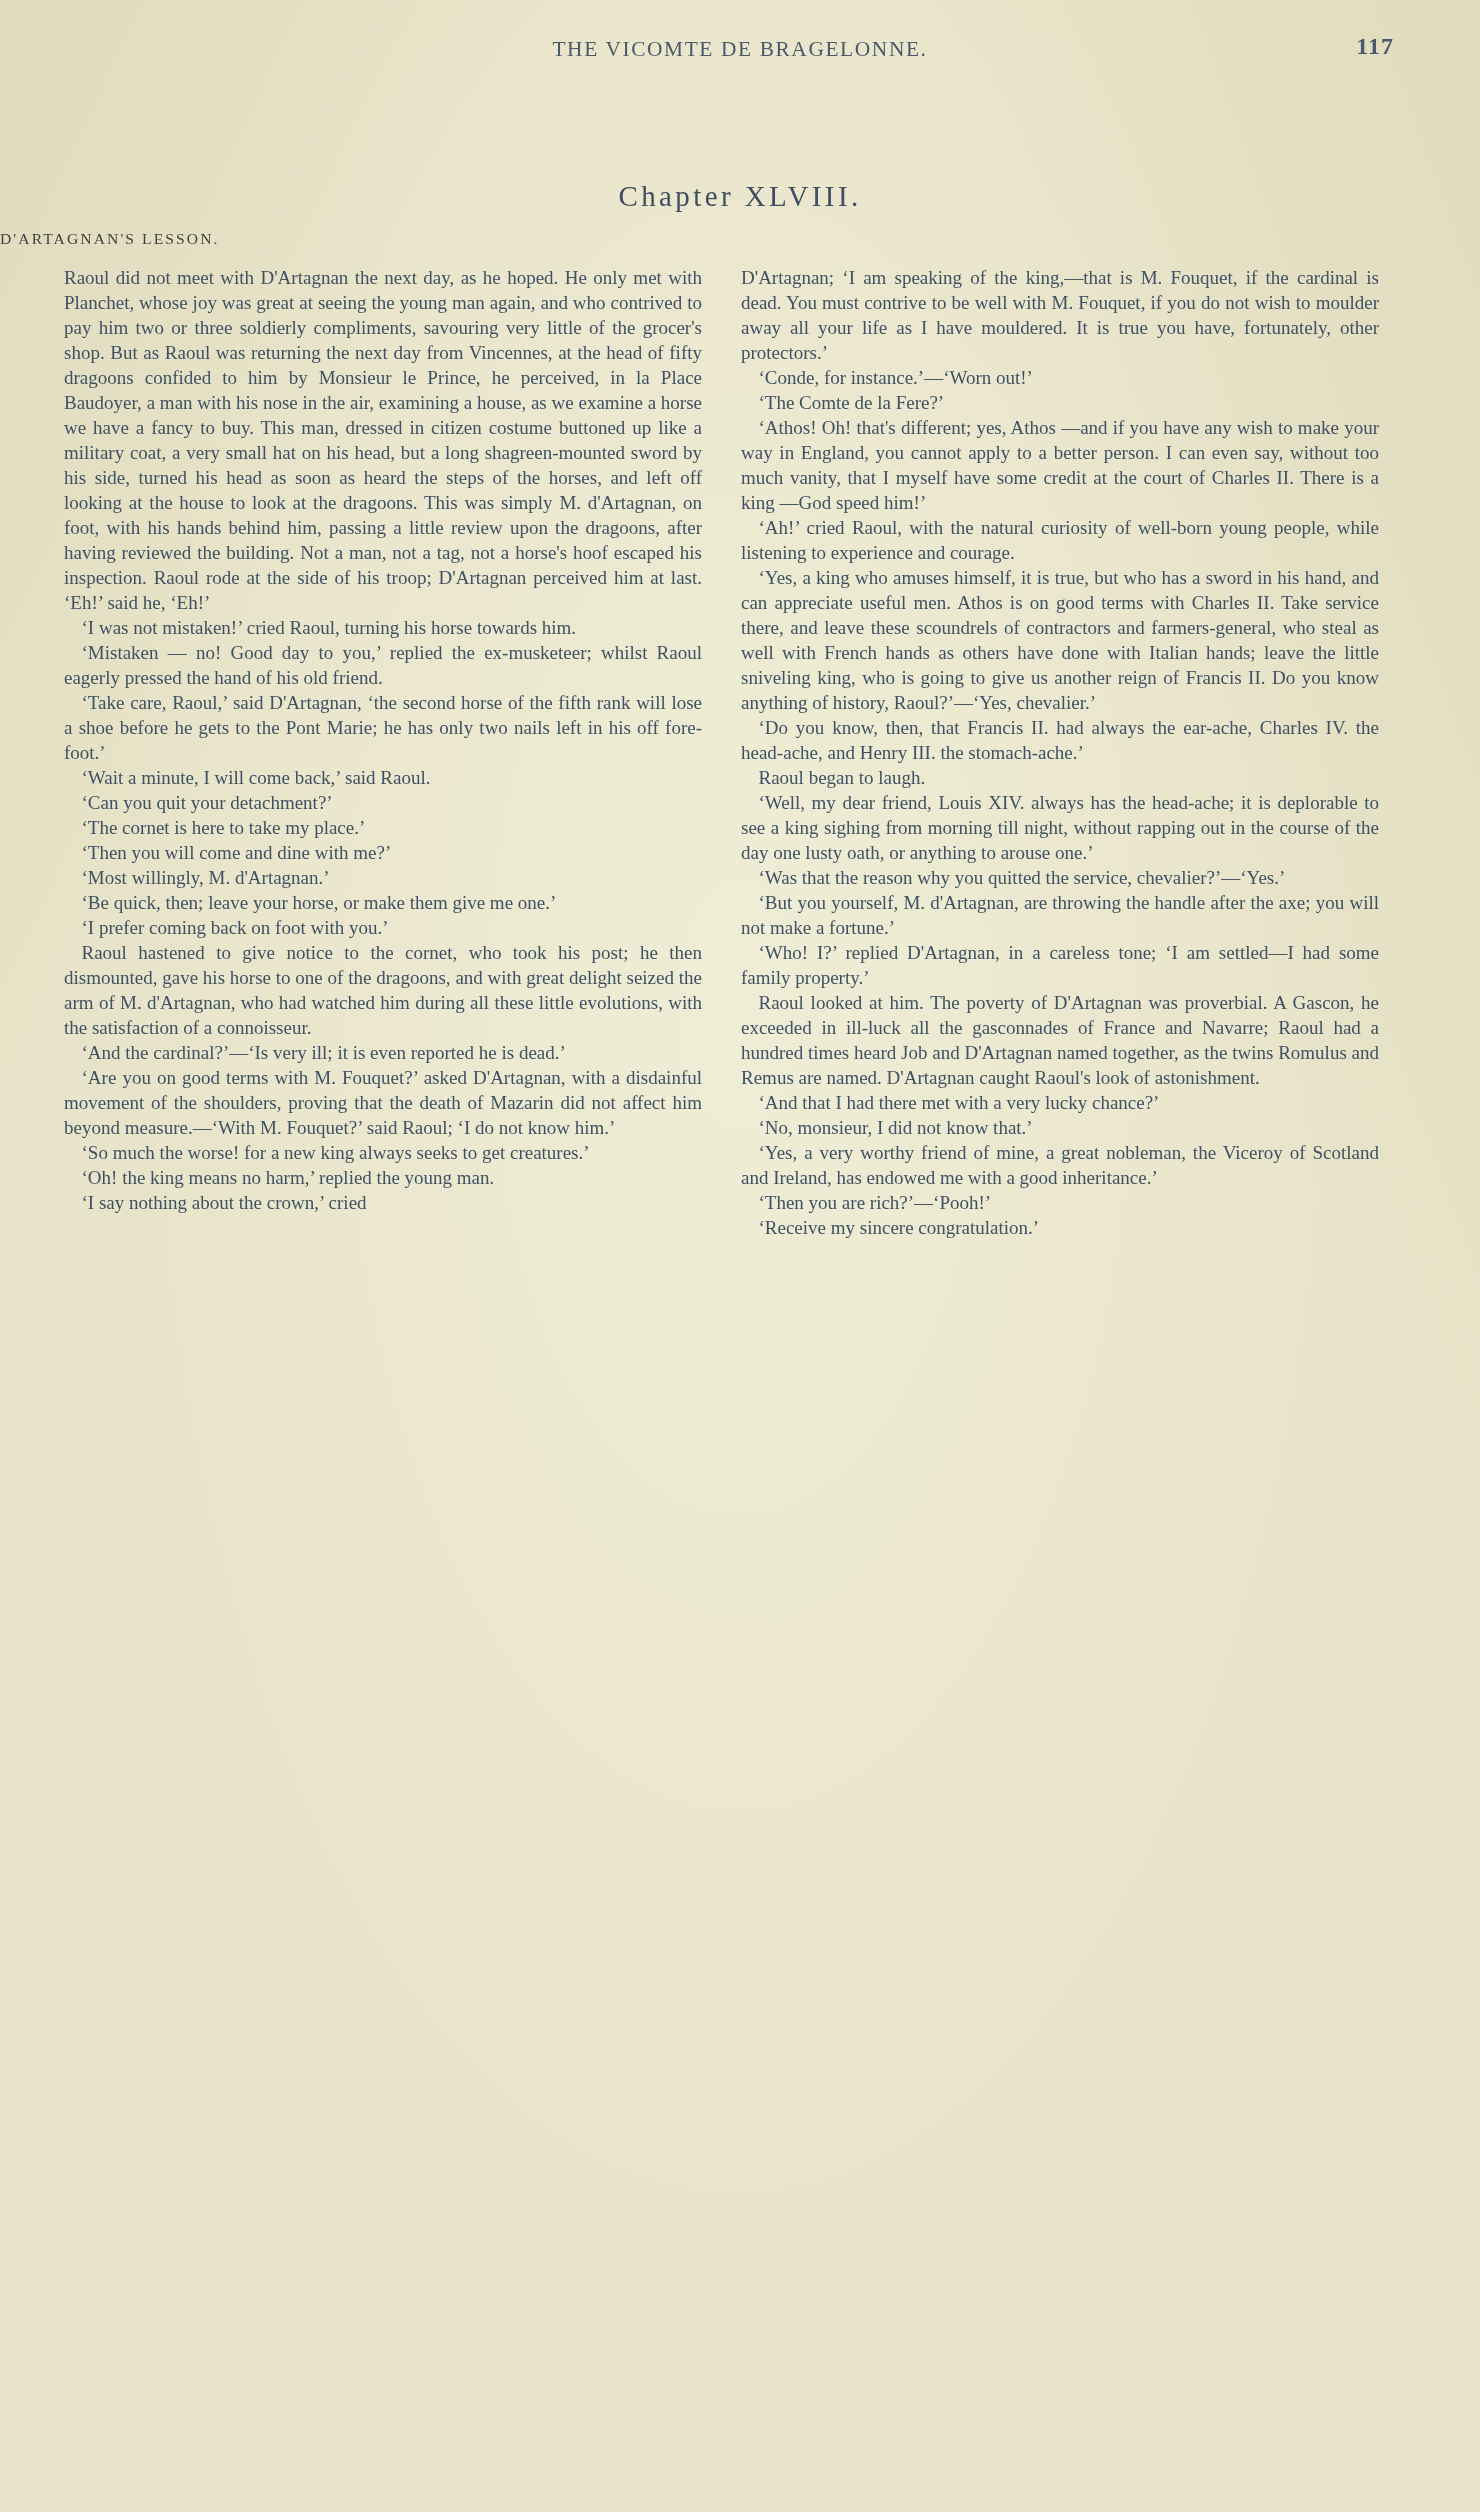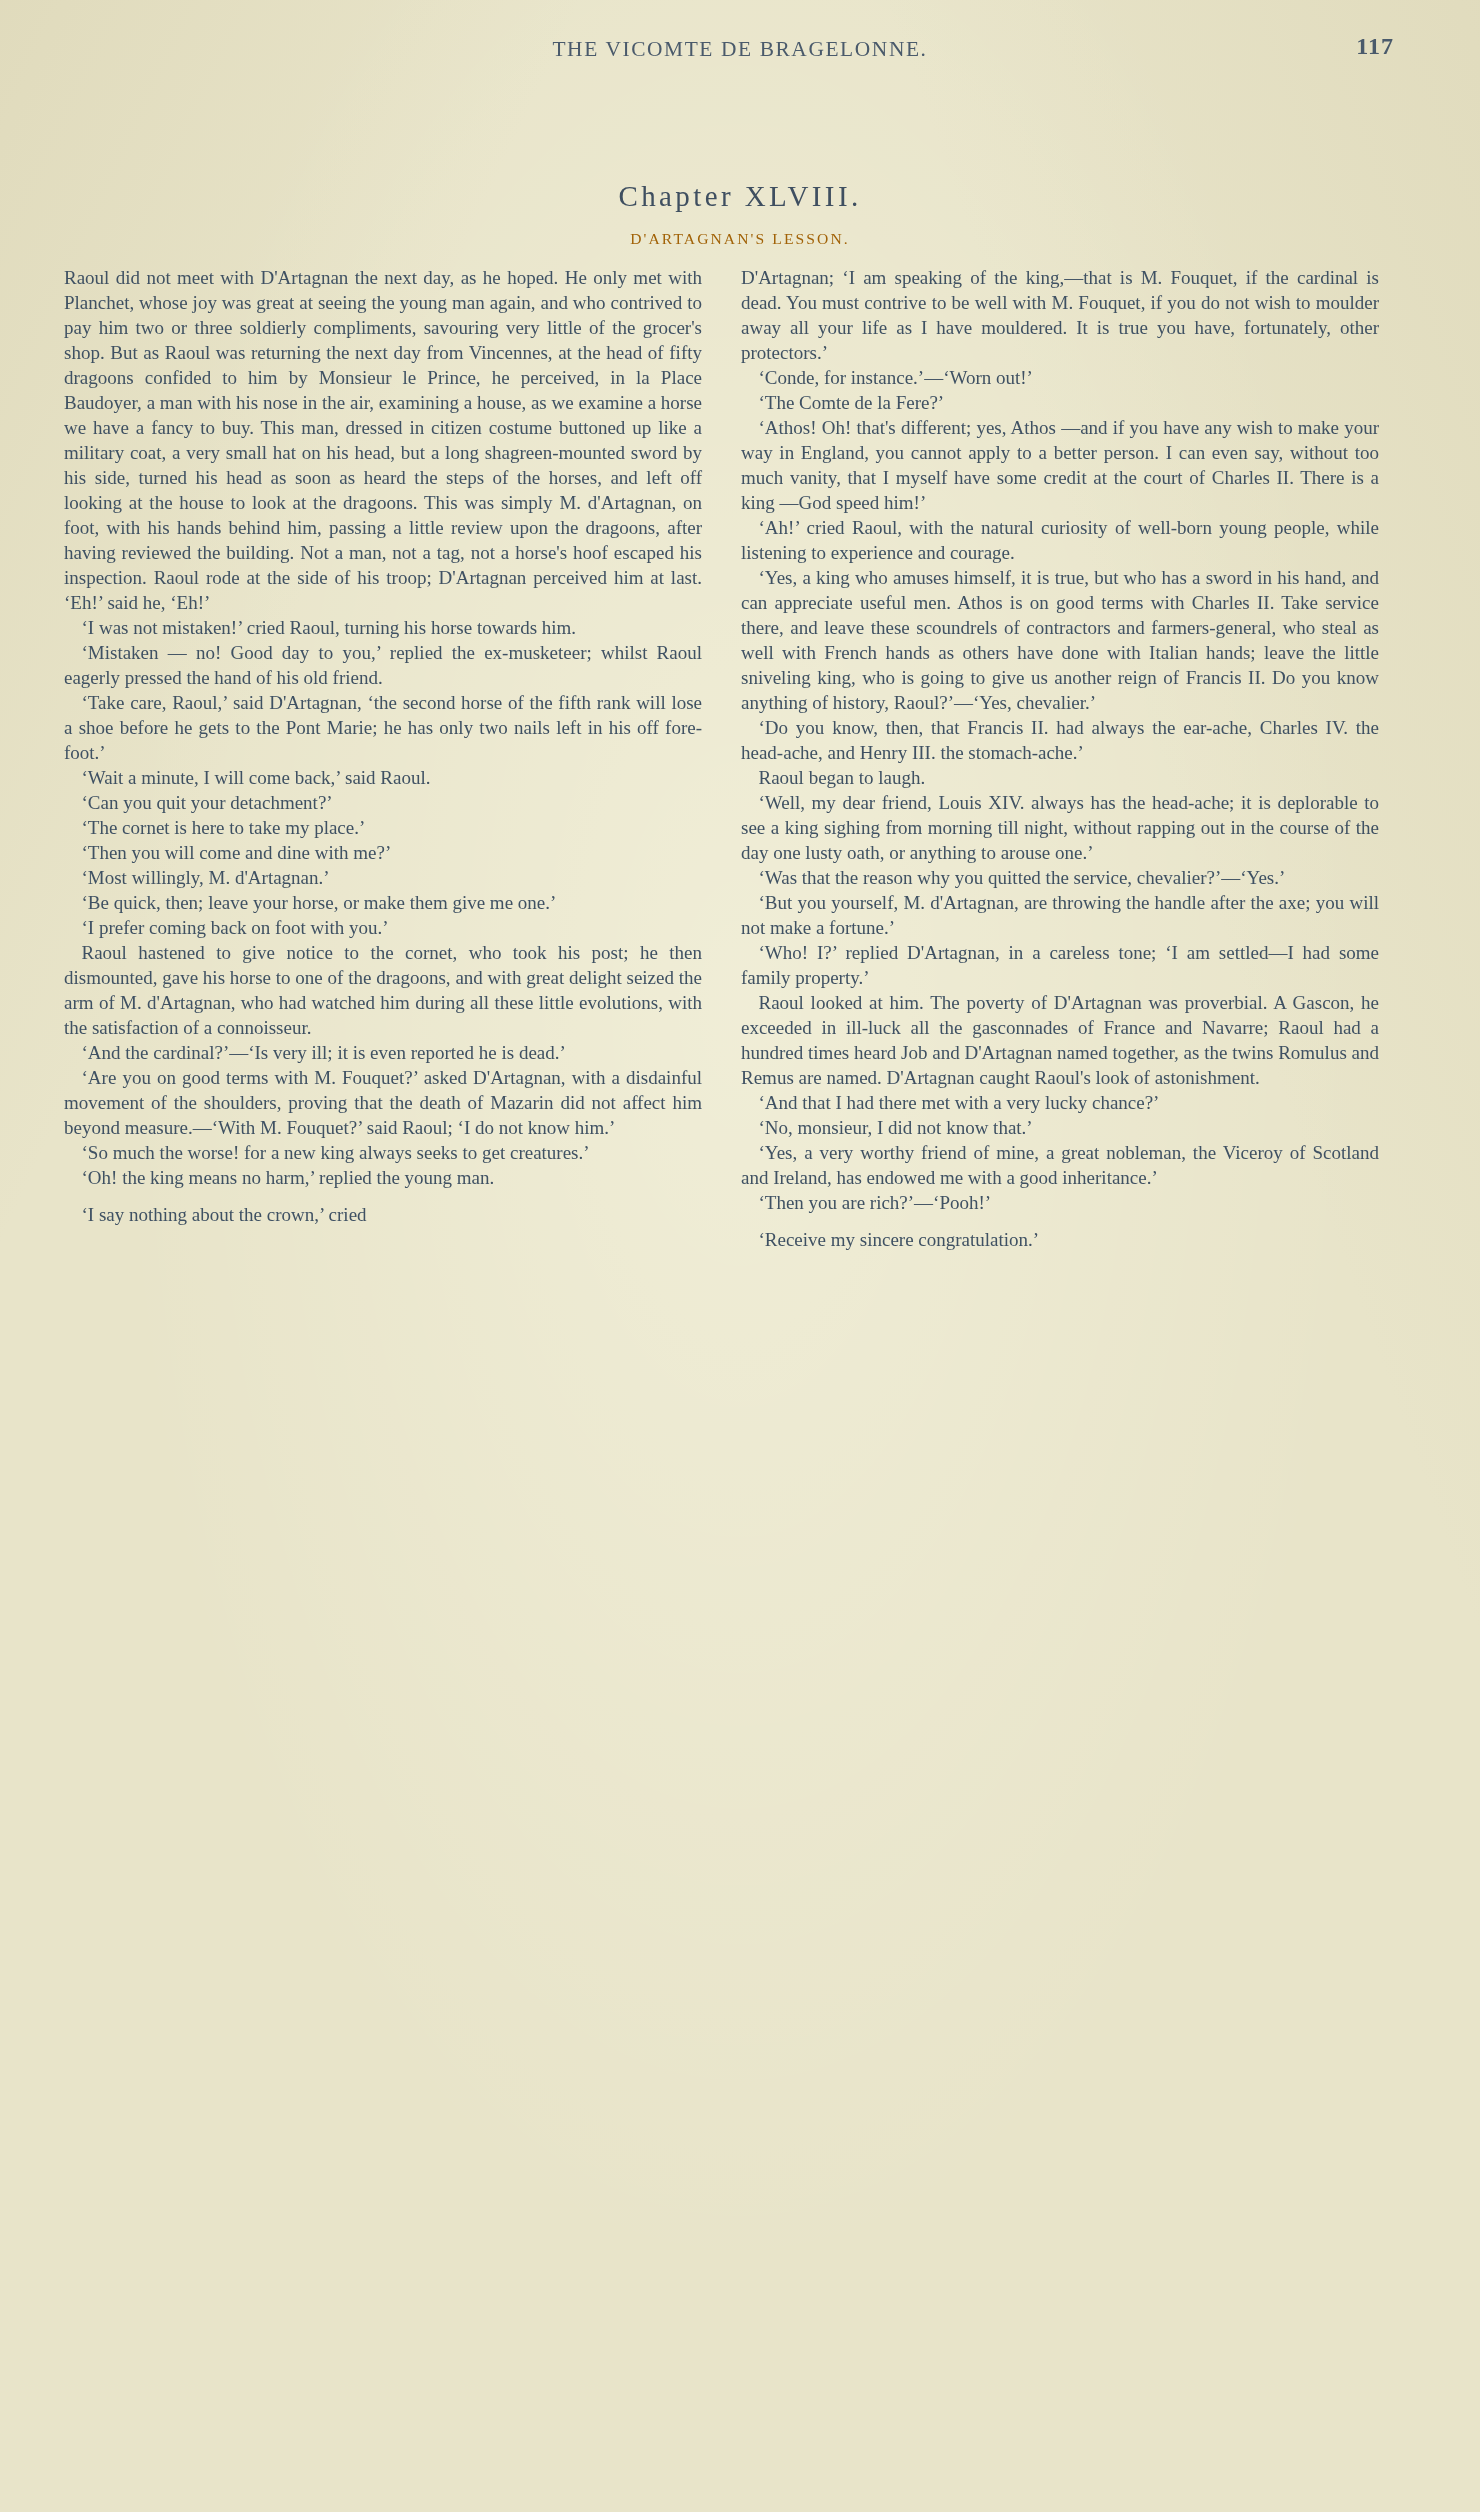--- a/index.html
+++ b/index.html
@@ -60,26 +60,26 @@
     text-align: center;
     font-size: 29px;
     letter-spacing: 3.4px;
     color: #3f4f60;
   }
   .chapter-subtitle {
     position: absolute;
     top: 230px;
     left: 0;
     right: 0;
-    text-align: center;
+    text-align: left;
     font-size: 15.6px;
     letter-spacing: 2.1px;
     font-variant: small-caps;
     text-transform: uppercase;
-    color: #a16207;
+    color: #404040;
   }
   .columns {
     position: absolute;
     top: 265px;
     left: 64px;
     right: 64px;
     bottom: 58px;
     display: flex;
     gap: 39px;
   }
@@ -95,21 +95,20 @@
   }
   .col p {
     margin: 0;
     text-indent: 0;
   }
   .col p.ind {
     text-indent: 17.5px;
   }
   .last-line-left > p:last-child {
     text-align: left;
-    margin-top: 12px;
   }
 </style>
 </head>
 <body>
 
 <div class="paper-tint"></div>
 
 <div class="page">
 
   <div class="running-head">The Vicomte de Bragelonne.</div>

